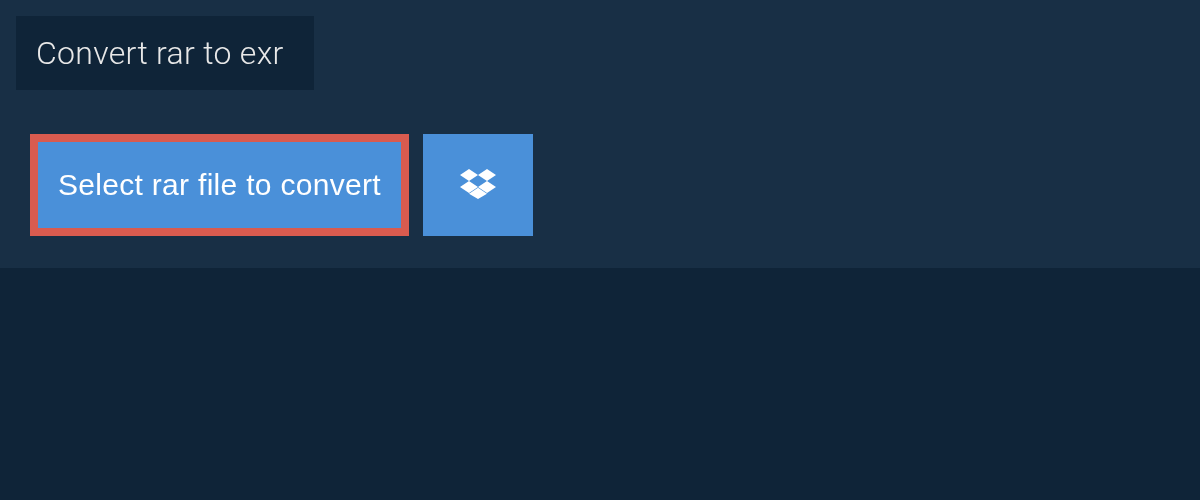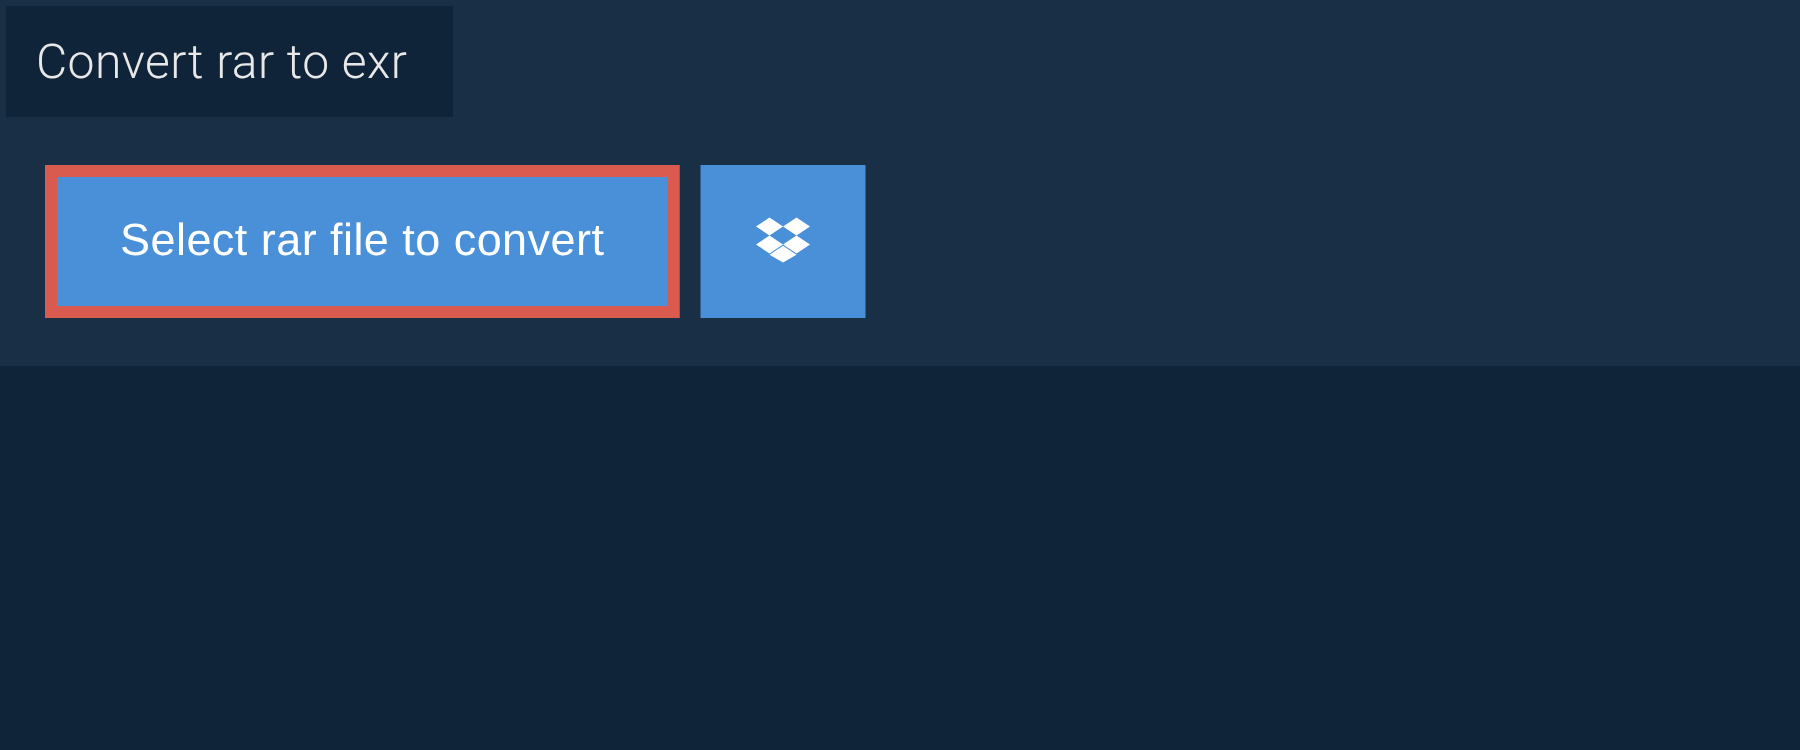--- a/index.html
+++ b/index.html
@@ -15,41 +15,41 @@
       overflow: hidden;
     }
     .panel {
       background: #182f45;
       width: 100%;
     }
     .tab-header {
       display: inline-block;
       background: #0f2438;
       padding: 18px 30px 18px 20px;
-      margin: 4px;
+      margin: 16px;
     }
     .tab-title {
       color: #e8e8e8;
       font-size: 32px;
       font-weight: 300;
       letter-spacing: 0.3px;
     }
     .button-row {
       display: flex;
       align-items: stretch;
       gap: 14px;
       padding: 28px 30px 32px 30px;
     }
     .select-file-button {
       background: #4a90d9;
       border: 8px solid #d95b4f;
       color: #ffffff;
       font-size: 30px;
       font-weight: 300;
-      padding: 26px 42px;
+      padding: 26px 20px;
       cursor: pointer;
       display: flex;
       align-items: center;
       justify-content: center;
       letter-spacing: 0.3px;
     }
     .dropbox-button {
       background: #4a90d9;
       border: none;
       color: #ffffff;

